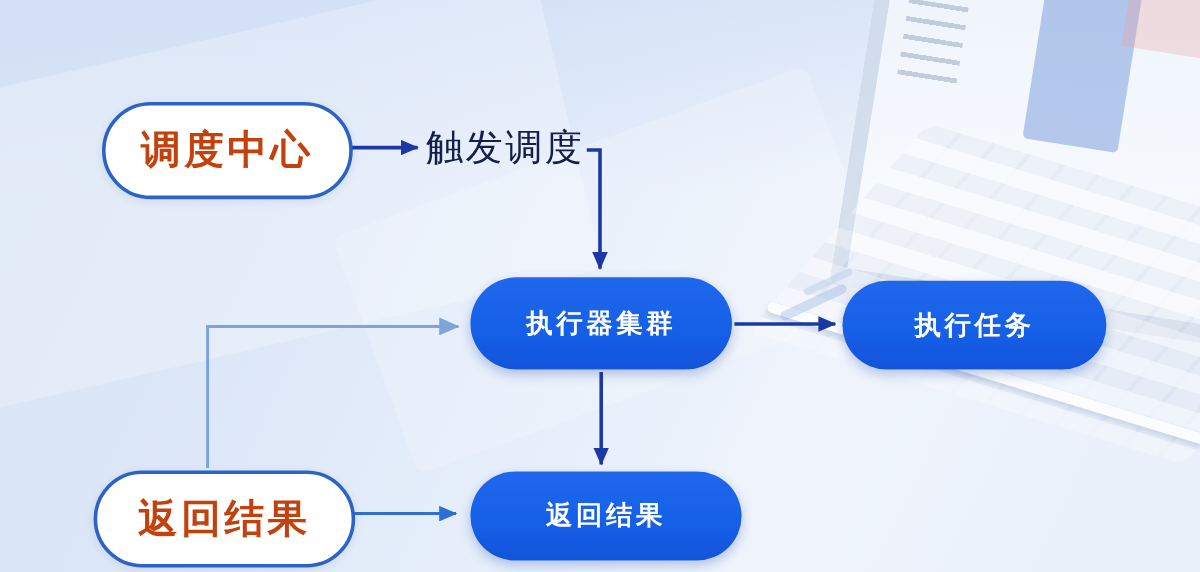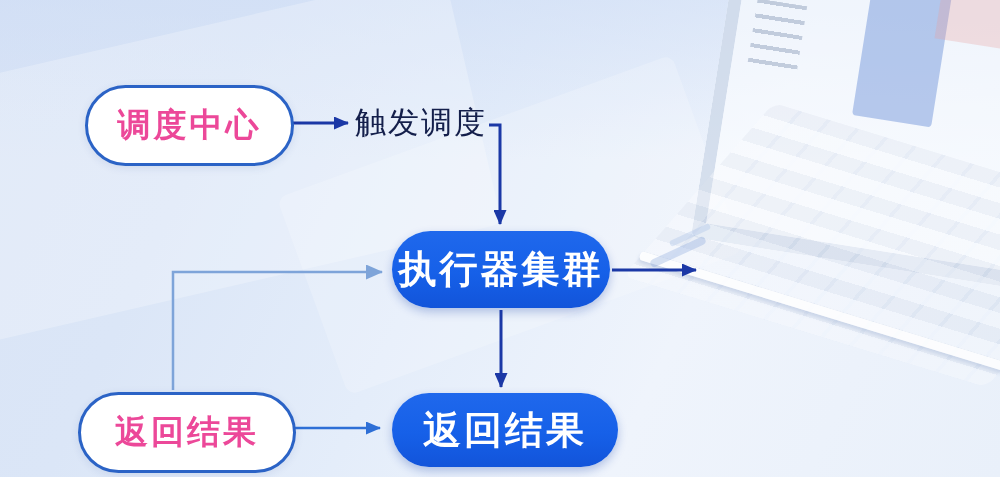--- a/index.html
+++ b/index.html
@@ -35,26 +35,26 @@
 
   
   svg.connectors{position:absolute;left:0;top:0;pointer-events:none;}
 
   
   .pill{
     position:absolute;display:flex;align-items:center;justify-content:center;
     border-radius:999px;font-weight:bold;letter-spacing:3px;white-space:nowrap;
   }
   .pill.outlined{
-    background:#ffffff;border:3px solid #2b63c6;color:#ec4899;font-size:33px;
+    background:#ffffff;border:3px solid #2b63c6;color:#c2410c;font-size:33px;
     box-shadow:0 2px 8px rgba(30,60,140,.10);
   }
   .pill.filled{
     background:linear-gradient(180deg,#1f68ec 0%,#1660e8 55%,#1254da 100%);
-    color:#ffffff;font-size:38px;
+    color:#ffffff;font-size:22px;
     box-shadow:0 4px 10px rgba(18,60,170,.28);
   }
   #node-dispatch-center{left:85px;top:85px;width:203px;height:75px;}
   #node-executor-cluster{left:392px;top:231px;width:218px;height:77px;}
   #node-execute-task{left:702px;top:234px;width:220px;height:74px;}
   #node-return-result-target{left:392px;top:393px;width:226px;height:74px;}
   #node-return-result-source{left:78px;top:392px;width:212px;height:75px;}
   .edge-label{
     position:absolute;left:355px;top:104px;height:38px;line-height:38px;
     font-size:31px;font-weight:normal;letter-spacing:2px;color:#141f4b;white-space:nowrap;
@@ -104,18 +104,19 @@
 
     <path d="M292,428 H380" fill="none" stroke-width="2.5" marker-end="url(#arrow-medium)" stroke="#2e6fd6"></path>
   </svg>
 
   <div class="pill outlined" id="node-dispatch-center">调度中心</div>
 
   <div class="edge-label">触发调度</div>
 
   <div class="pill filled" id="node-executor-cluster">执行器集群</div>
 
+  <div class="pill filled" id="node-execute-task">执行任务</div>
 
   <div class="pill outlined" id="node-return-result-source">返回结果</div>
 
   <div class="pill filled" id="node-return-result-target">返回结果</div>
 
 </div>
 
 </body></html>

